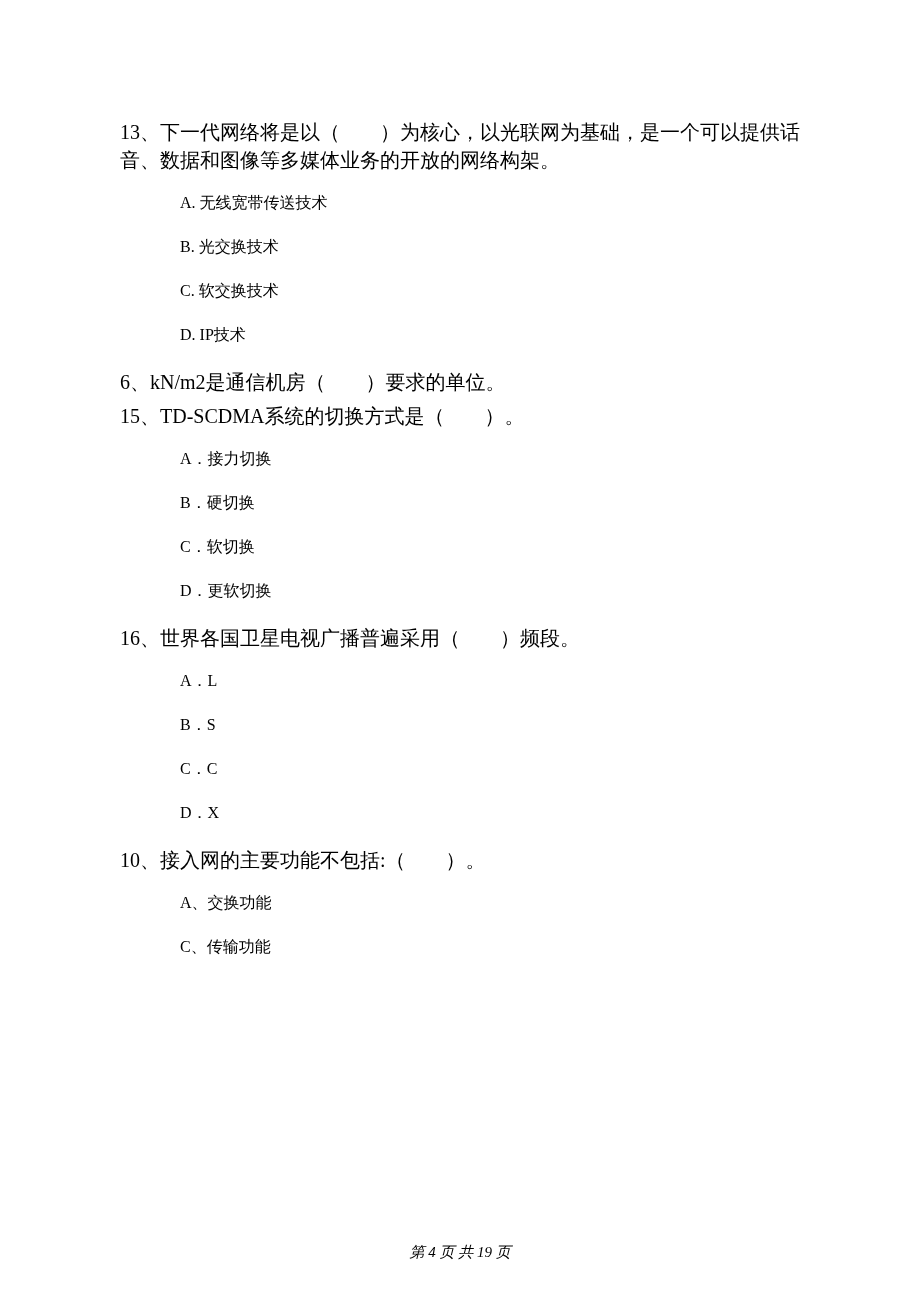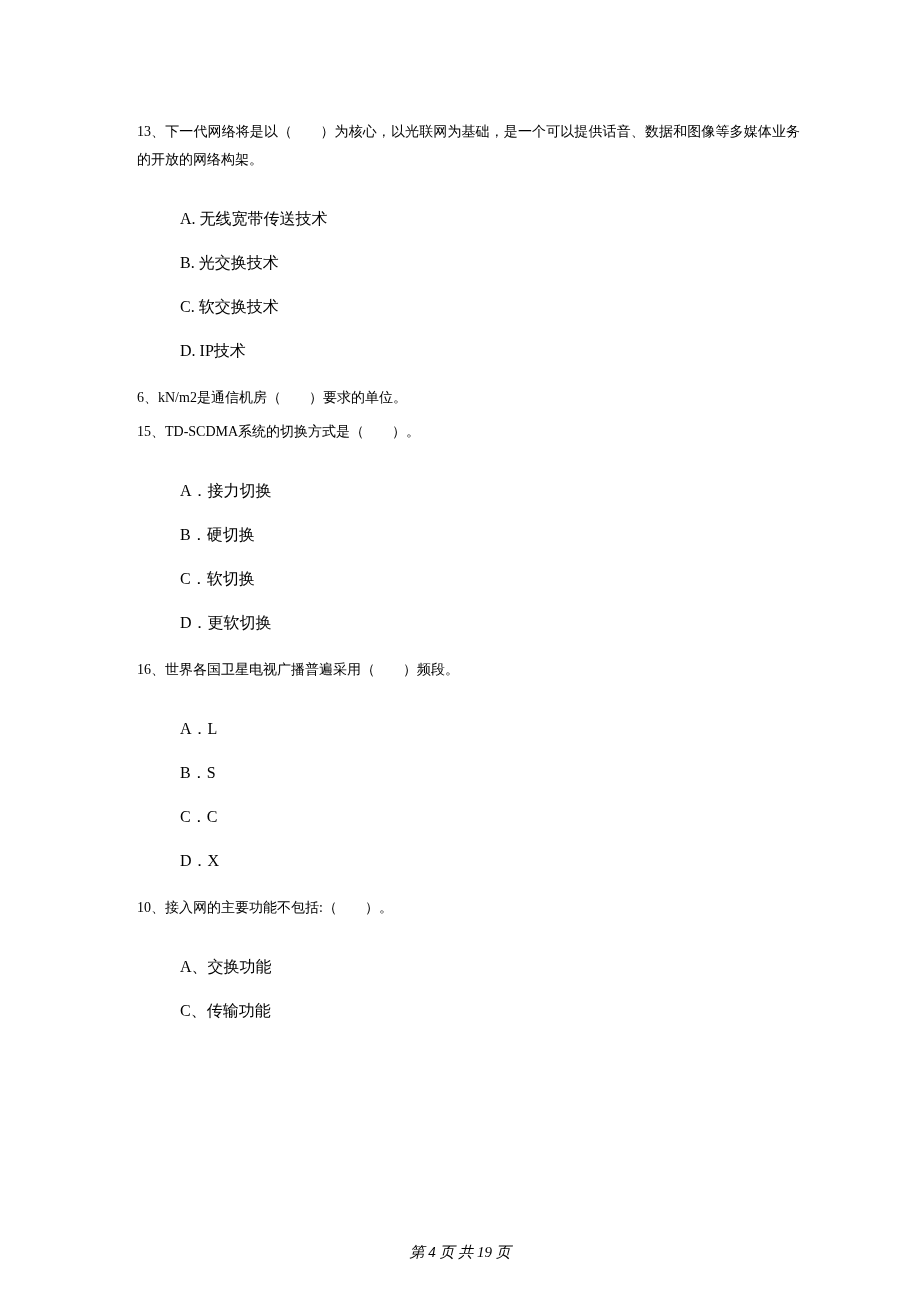--- a/index.html
+++ b/index.html
@@ -14,27 +14,26 @@
     width: 920px;
     min-height: 1302px;
     position: relative;
     box-sizing: border-box;
     padding: 118px 120px 0 120px;
   }
   .question {
     margin-bottom: 6px;
   }
   .q-text {
-    font-size: 14px;
+    font-size: 20px;
     line-height: 28px;
     text-align: justify;
-    margin-left: 17px;
   }
   .options {
-    margin-top: 34px;
+    margin-top: 18px;
     padding-left: 60px;
   }
   .option {
     font-size: 16px;
     line-height: 22px;
     margin-bottom: 22px;
   }
   .footer {
     position: absolute;
     bottom: 40px;

